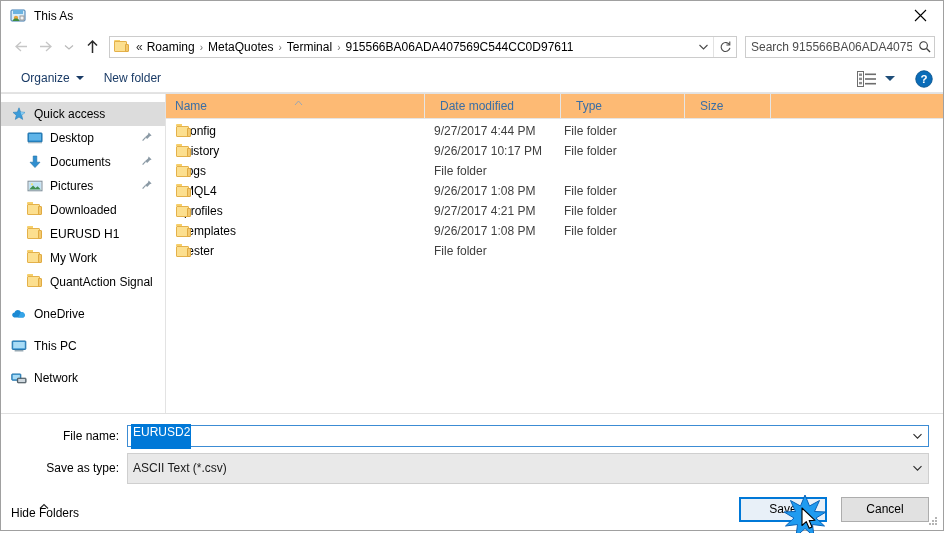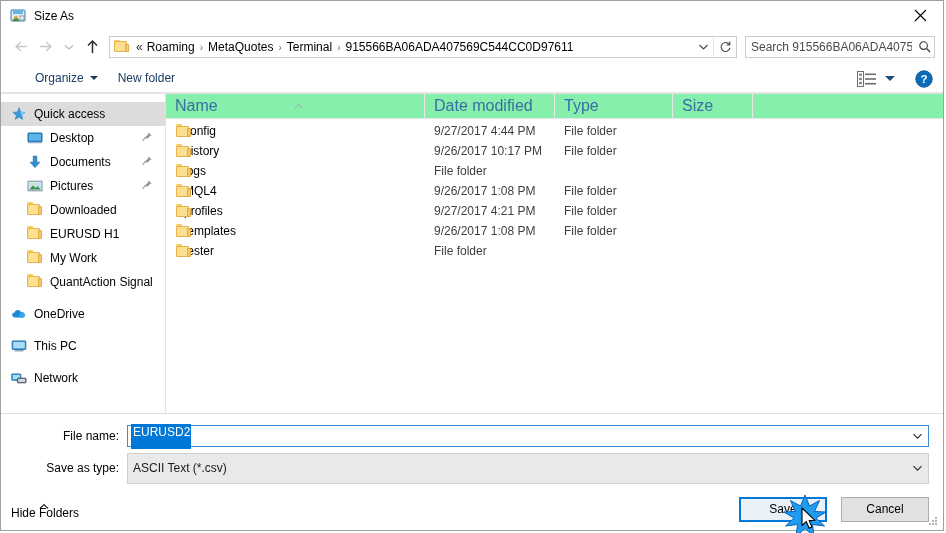--- a/index.html
+++ b/index.html
@@ -148,21 +148,21 @@
   .search-icon { width: 20px; flex: 0 0 20px; display:flex; align-items:center; justify-content:center; }
 
   
   .toolbar {
     height: 31px;
     flex: 0 0 31px;
     display: flex;
     align-items: center;
     border-bottom: 1px solid #dededede;
     position: relative;
-    padding-left: 28px;
+    padding-left: 14px;
     box-sizing: border-box;
   }
   .toolbar::after {
     content:"";
     position:absolute; left:0; right:0; bottom:0;
     height:1px; background:#e4e4e4;
   }
   .tb-item {
     font-size: 12px;
     color: #1a3b66;
@@ -275,23 +275,24 @@
     min-width: 0;
     background: #fff;
   }
   .colhead {
     height: 24px;
     flex: 0 0 24px;
     display: flex;
     align-items: center;
     border-bottom: 1px solid #e5e5e5;
     position: relative;
-    font-size: 16px;
+    font-size: 12px;
     color: #3a6ea5;
-    background: #86efac;
+    background: #fdba74;
+    gap: 6px;
   }
   .col {
     height: 24px;
     display: flex;
     align-items: center;
     padding-left: 9px;
     box-sizing: border-box;
     border-right: 1px solid #e5e5e5;
     position: relative;
     white-space: nowrap;
@@ -462,21 +463,21 @@
   <div class="titlebar">
     <div class="title-icon">
       <svg width="16" height="16" viewBox="0 0 16 16">
         <rect x="1" y="2" width="14" height="11" rx="1" fill="#d9edf9" stroke="#3b78b0"></rect>
         <rect x="3" y="2" width="10" height="4" fill="#6cb3e0"></rect>
         <circle cx="6" cy="10" r="2.2" fill="#e8a33d"></circle>
         <path d="M2.5 13c0.6-1.8 2-2.4 3.5-2.4S9 11.2 9.6 13z" fill="#3f8b3f"></path>
         <rect x="10" y="8" width="4" height="4" fill="#f3f3f3" stroke="#9a9a9a"></rect>
       </svg>
     </div>
-    <div class="title-text">Size As</div>
+    <div class="title-text">This As</div>
     <div class="titlebar-close">
       <svg width="13" height="13" viewBox="0 0 13 13">
         <path d="M1 1 L12 12 M12 1 L1 12" stroke="#000" stroke-width="1.1" fill="none"></path>
       </svg>
     </div>
   </div>
 
   <div class="navrow">
     <div class="navbtn">
       <svg width="17" height="15" viewBox="0 0 17 15">

